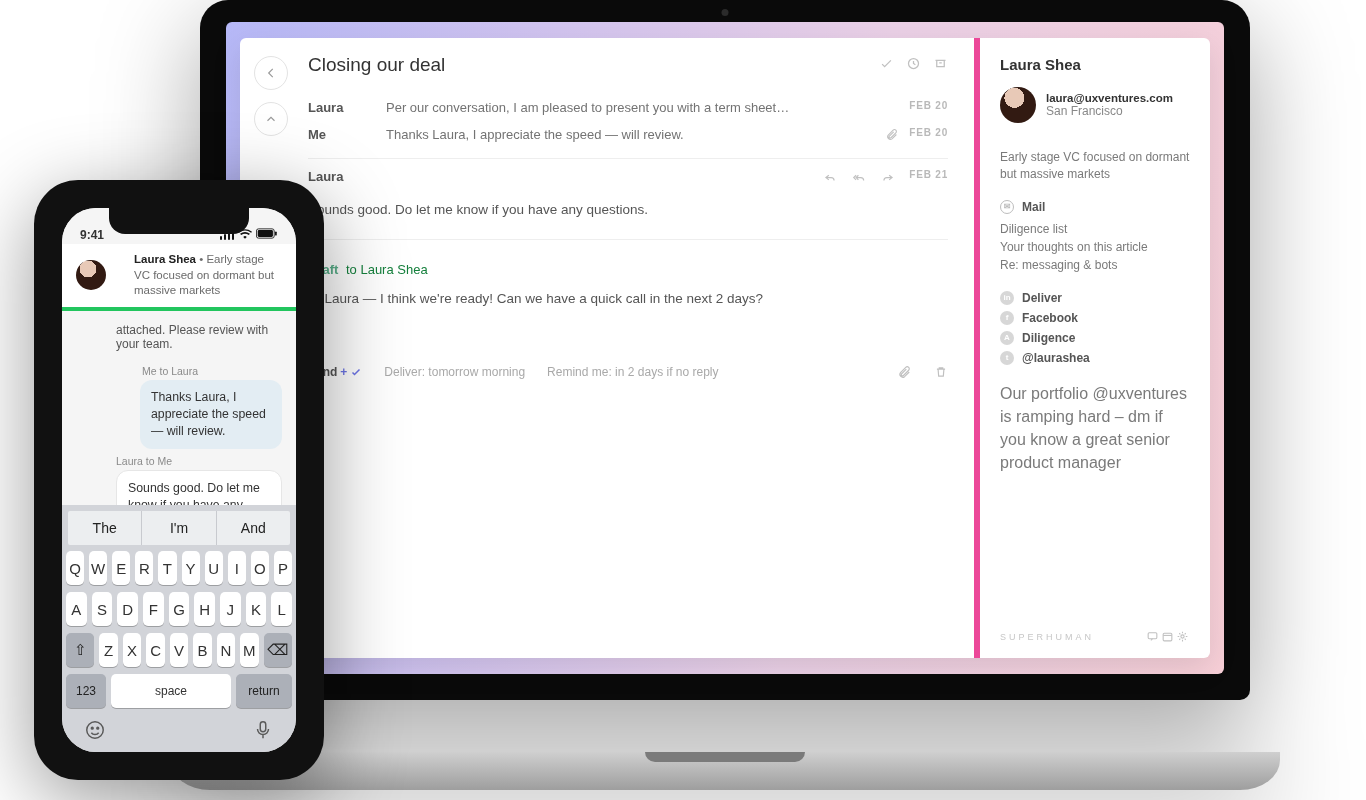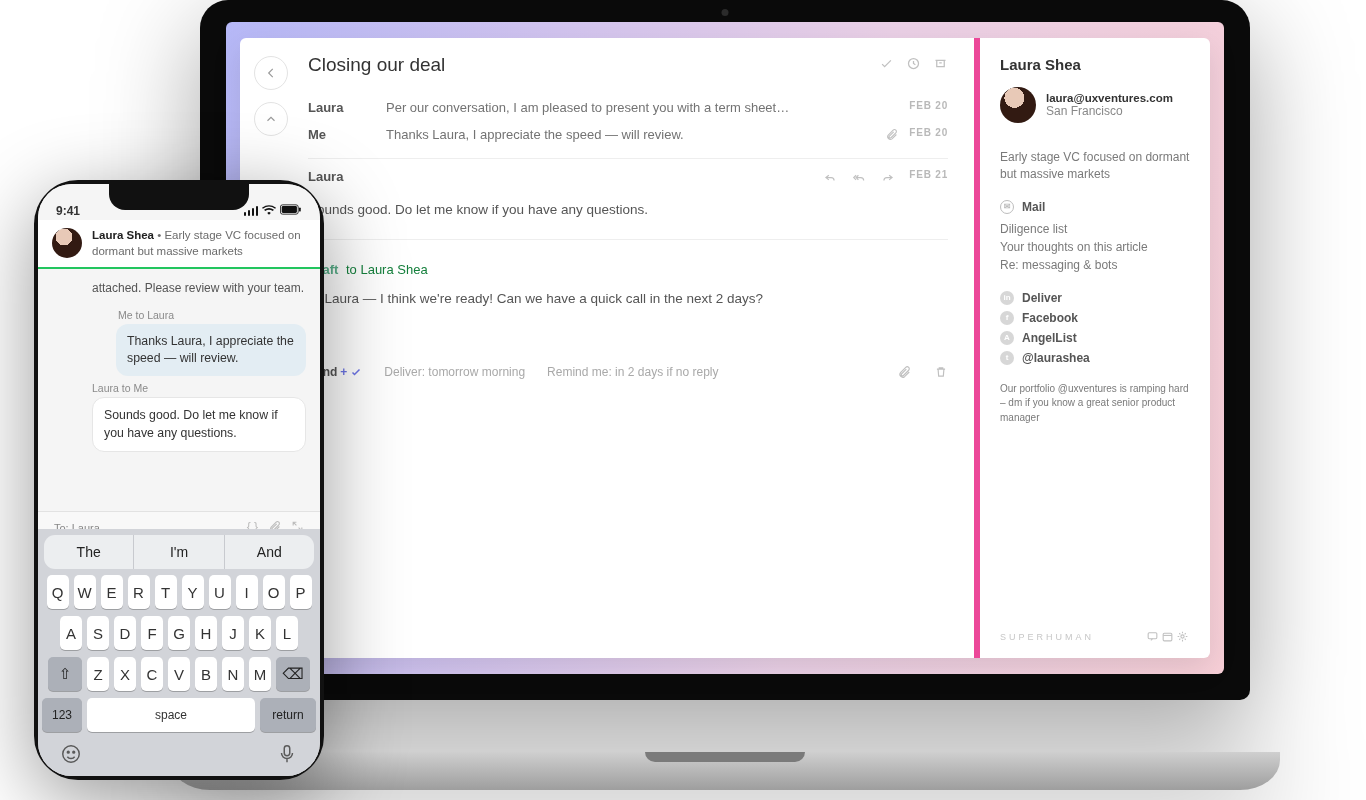--- a/index.html
+++ b/index.html
@@ -75,56 +75,56 @@
   .avatar { width:36px; height:36px; border-radius:50%; background:radial-gradient(circle at 40% 30%, #e8c9b7 0 30%, #321a12 30% 100%); }
   .profile .em { font-size:11.5px; font-weight:700; color:#333;}
   .profile .loc { font-size:12px; color:#888;}
   .bio { font-size:12px; line-height:1.45; color:#7a7a7a; margin-bottom:16px;}
   .section { margin-bottom:14px;}
   .section .shdr { display:flex; align-items:center; gap:8px; font-weight:700; font-size:12px; color:#555; margin-bottom:6px;}
   .section .shdr .sic { width:14px; height:14px; border:1.5px solid #bdbdbd; border-radius:50%; display:inline-flex; align-items:center; justify-content:center; font-size:8px; color:#bdbdbd;}
   .section .ln { font-size:12px; color:#7a7a7a; padding:2px 0;}
   .socialrow { display:flex; align-items:center; gap:8px; font-size:12px; font-weight:700; color:#555; padding:3px 0;}
   .sico { width:14px; height:14px; border-radius:50%; background:#d7d7d7; display:inline-flex; align-items:center; justify-content:center; font-size:8px; color:#fff; font-weight:700;text-align:center;}
-  .tweet { font-size:10px; color:#7a7a7a; line-height:1.45; margin-top:4px;}
+  .tweet { font-size:16px; color:#7a7a7a; line-height:1.45; margin-top:4px;}
   .brandbar { position:absolute; bottom:14px; left:20px; right:20px; display:flex; align-items:center; gap:0; color:#c7c7c7; font-size:9px; letter-spacing:3px;}
   .brandbar .sp { flex:1;}
 
   
   .phone { position:absolute; left:34px; top:180px; width:290px; height:600px; filter: drop-shadow(0 20px 40px rgba(0,0,0,.4)); }
-  .phone-body { width:100%; height:100%; background:#111; border-radius:44px; padding:4px; }
+  .phone-body { width:100%; height:100%; background:#111; border-radius:44px; padding:28px; }
   .phone-screen { width:100%; height:100%; background:#f5f5f5; border-radius:34px; overflow:hidden; position:relative; font-size:12.5px; color:#333;}
   .phone-notch { position:absolute; top:0; left:50%; transform:translateX(-50%); width:140px; height:26px; background:#111; border-radius:0 0 16px 16px; z-index:5;}
   .statusbar { height:36px; display:flex; justify-content:space-between; align-items:flex-end; padding:0 18px 2px; font-size:12px; font-weight:600; background:#f5f5f5;}
   .statusbar .right { display:flex; gap:4px; align-items:center;}
   .sigbars { display:flex; gap:1.5px; align-items:flex-end;}
   .sigbars span { width:2.5px; background:#111; border-radius:1px;}
 
-  .phdr { background:#fff; border-bottom:2px solid #22c55e; padding:8px 14px; display:flex; gap:10px; align-items:flex-start;}
+  .phdr { background:#fff; border-bottom:4px solid #22c55e; padding:8px 14px; display:flex; gap:28px; align-items:center;}
   .pavatar { width:30px; height:30px; border-radius:50%; background:radial-gradient(circle at 40% 30%, #e8c9b7 0 30%, #321a12 30% 100%); flex-shrink:0;}
   .phdr .ptxt { font-size:11.5px; color:#6b6b6b; line-height:1.35;}
   .phdr .ptxt b { color:#222;}
 
   .pbody { background:#f5f5f5; padding:8px 14px 0; height:242px; overflow:hidden;margin-left:40px;}
   .pfrag { font-size:12px; color:#555; padding:4px 0 8px;}
   .plabel { font-size:10.5px; color:#8a8a8a; margin:6px 0 3px 26px;}
   .bubble { border-radius:12px; padding:9px 11px; font-size:12.3px; line-height:1.4; margin-bottom:4px;}
   .bubble.me { background:#e3edf3; margin-left:24px; color:#333;}
   .bubble.them { background:#fff; border:1px solid #e6e6e6; color:#333;}
   .compose { border-top:1px solid #e2e2e2; background:#f8f8f8; padding:6px 12px;}
   .compose .torow { display:flex; justify-content:space-between; align-items:center; font-size:11px; color:#888; padding:2px 4px 6px;}
   .compose .torow .cicons { display:flex; gap:10px; color:#bcbcbc; font-size:12px;}
   .msgrow { display:flex; align-items:center; gap:8px;}
   .msgpill { flex:1; background:#fff; border:1px solid #ddd; border-radius:20px; padding:8px 13px; font-size:12.5px; color:#444;}
   .sendbtn { width:30px; height:30px; border-radius:50%; background:#a8a6ee; display:flex; align-items:center; justify-content:center;}
   .sendbtn svg { stroke:#fff; fill:#fff;}
 
   
   .kbd { position:absolute; bottom:0; left:0; right:0; background:#d2d4d9; padding:6px 4px 8px; }
-  .sugg { display:flex; background:#eceef0; border-radius:11px; margin:0 2px 6px;}
+  .sugg { display:flex; background:#eceef0; border-radius:2px; margin:0 2px 6px;}
   .sugg span { flex:1; text-align:center; padding:9px 0; font-size:14px; color:#222;}
   .sugg span + span { border-left:1px solid #c8cacf;}
   .krow { display:flex; justify-content:center; gap:5px; margin-bottom:7px;}
   .key { background:#fff; border-radius:5px; width:22px; height:34px; display:flex; align-items:center; justify-content:center; font-size:15px; box-shadow:0 1px 0 rgba(0,0,0,.25);}
   .key.fn { background:#acb0b8; color:#222;}
   .key.wide { width:34px;}
   .key.space { flex:1;}
   .krow.bottom .key { height:34px;}
   .kfoot { display:flex; justify-content:space-between; padding:4px 18px 0; color:#5a5a5a;}
   .kfoot svg { width:22px; height:22px; stroke:#5a5a5a; fill:none; stroke-width:1.6;}
@@ -277,21 +277,21 @@
             <div class="socialrow">
                 <span class="sico">in</span>
                 <span>Deliver</span>
               </div>
             <div class="socialrow">
                 <span class="sico">f</span>
                 <span>Facebook</span>
               </div>
             <div class="socialrow">
                 <span class="sico">A</span>
-                <span>AngelList</span>
+                <span>Diligence</span>
               </div>
             <div class="socialrow">
                 <span class="sico">t</span>
                 <span>@laurashea</span>
               </div>
           </div>
 
           <div class="tweet">Our portfolio @uxventures is ramping hard – dm if you know a great senior product manager</div>
 
           <div class="brandbar">

